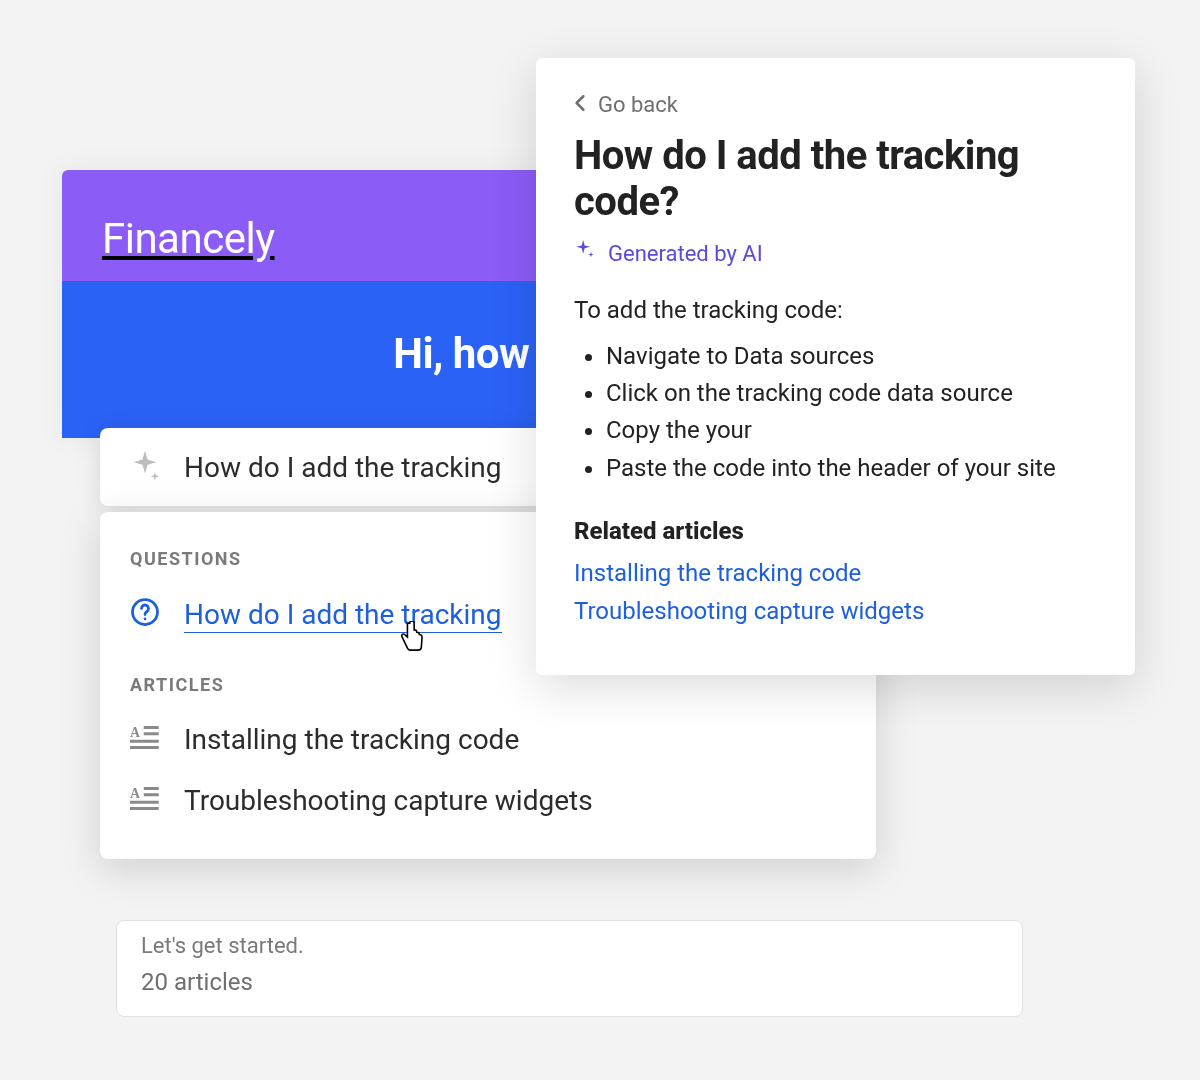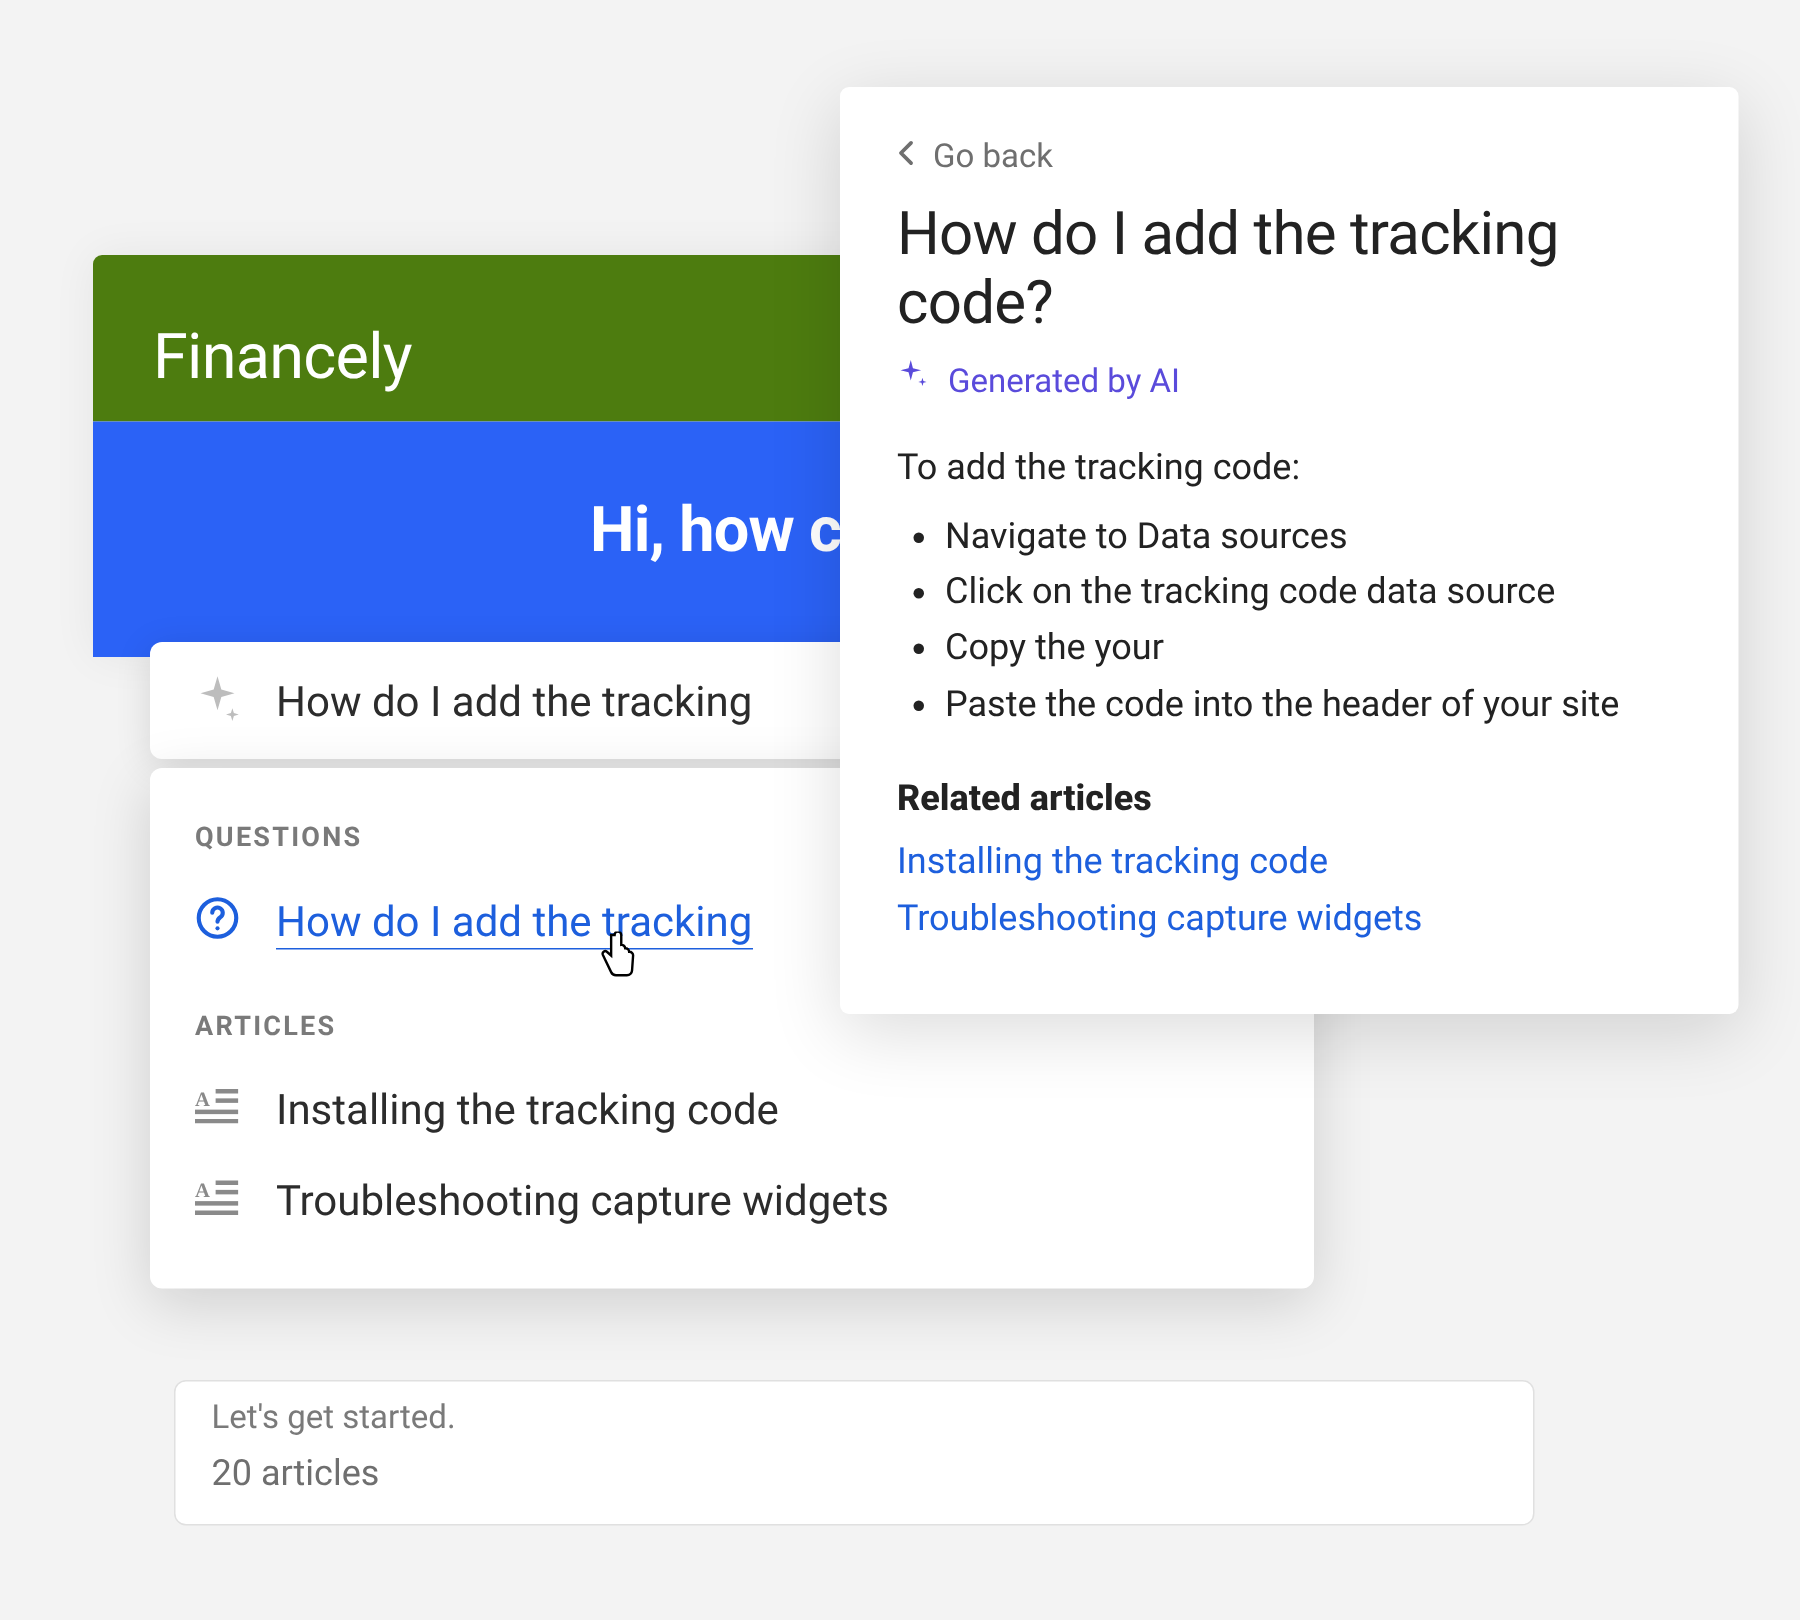--- a/index.html
+++ b/index.html
@@ -16,23 +16,24 @@
     .help-widget {
       position: absolute;
       left: 62px;
       top: 170px;
       width: 852px;
       background: #fff;
       border-radius: 6px;
       box-shadow: 0 0 30px rgba(0,0,0,0.06);
     }
     .widget-header-top {
-      background: #4d7c0f;
+      background: #8b5cf6;
       border-radius: 6px 6px 0 0;
       padding: 44px 40px 18px 40px;
+      text-decoration: underline;
     }
     .widget-brand {
       color: #fff;
       font-size: 42px;
       font-weight: 400;
       letter-spacing: -0.5px;
     }
     .widget-header-blue {
       background: #2b62f6;
       padding: 48px 40px 60px 40px;
@@ -125,41 +126,41 @@
       position: absolute;
       left: 398px;
       top: 621px;
       pointer-events: none;
     }
     .cursor-hand svg { width: 28px; height: 32px; }
 
     
     .popover {
       position: absolute;
-      left: 560px;
+      left: 536px;
       top: 58px;
       width: 599px;
       background: #fff;
       border-radius: 6px;
       box-shadow: 0 12px 48px rgba(0,0,0,0.14);
       padding: 34px 38px 40px 38px;
     }
     .go-back {
       display: flex;
       align-items: center;
       gap: 12px;
       color: #6f6f6f;
       font-size: 22px;
       margin-bottom: 16px;
       cursor: pointer;
     }
     .chevron-left-icon svg { width: 12px; height: 18px; }
     .popover-title {
       font-size: 40px;
-      font-weight: 400;
+      font-weight: 700;
       color: #222;
       line-height: 1.15;
       letter-spacing: -0.5px;
       margin-bottom: 14px;
     }
     .generated-by {
       display: flex;
       align-items: flex-end;
       gap: 12px;
       color: #5a4bdb;

